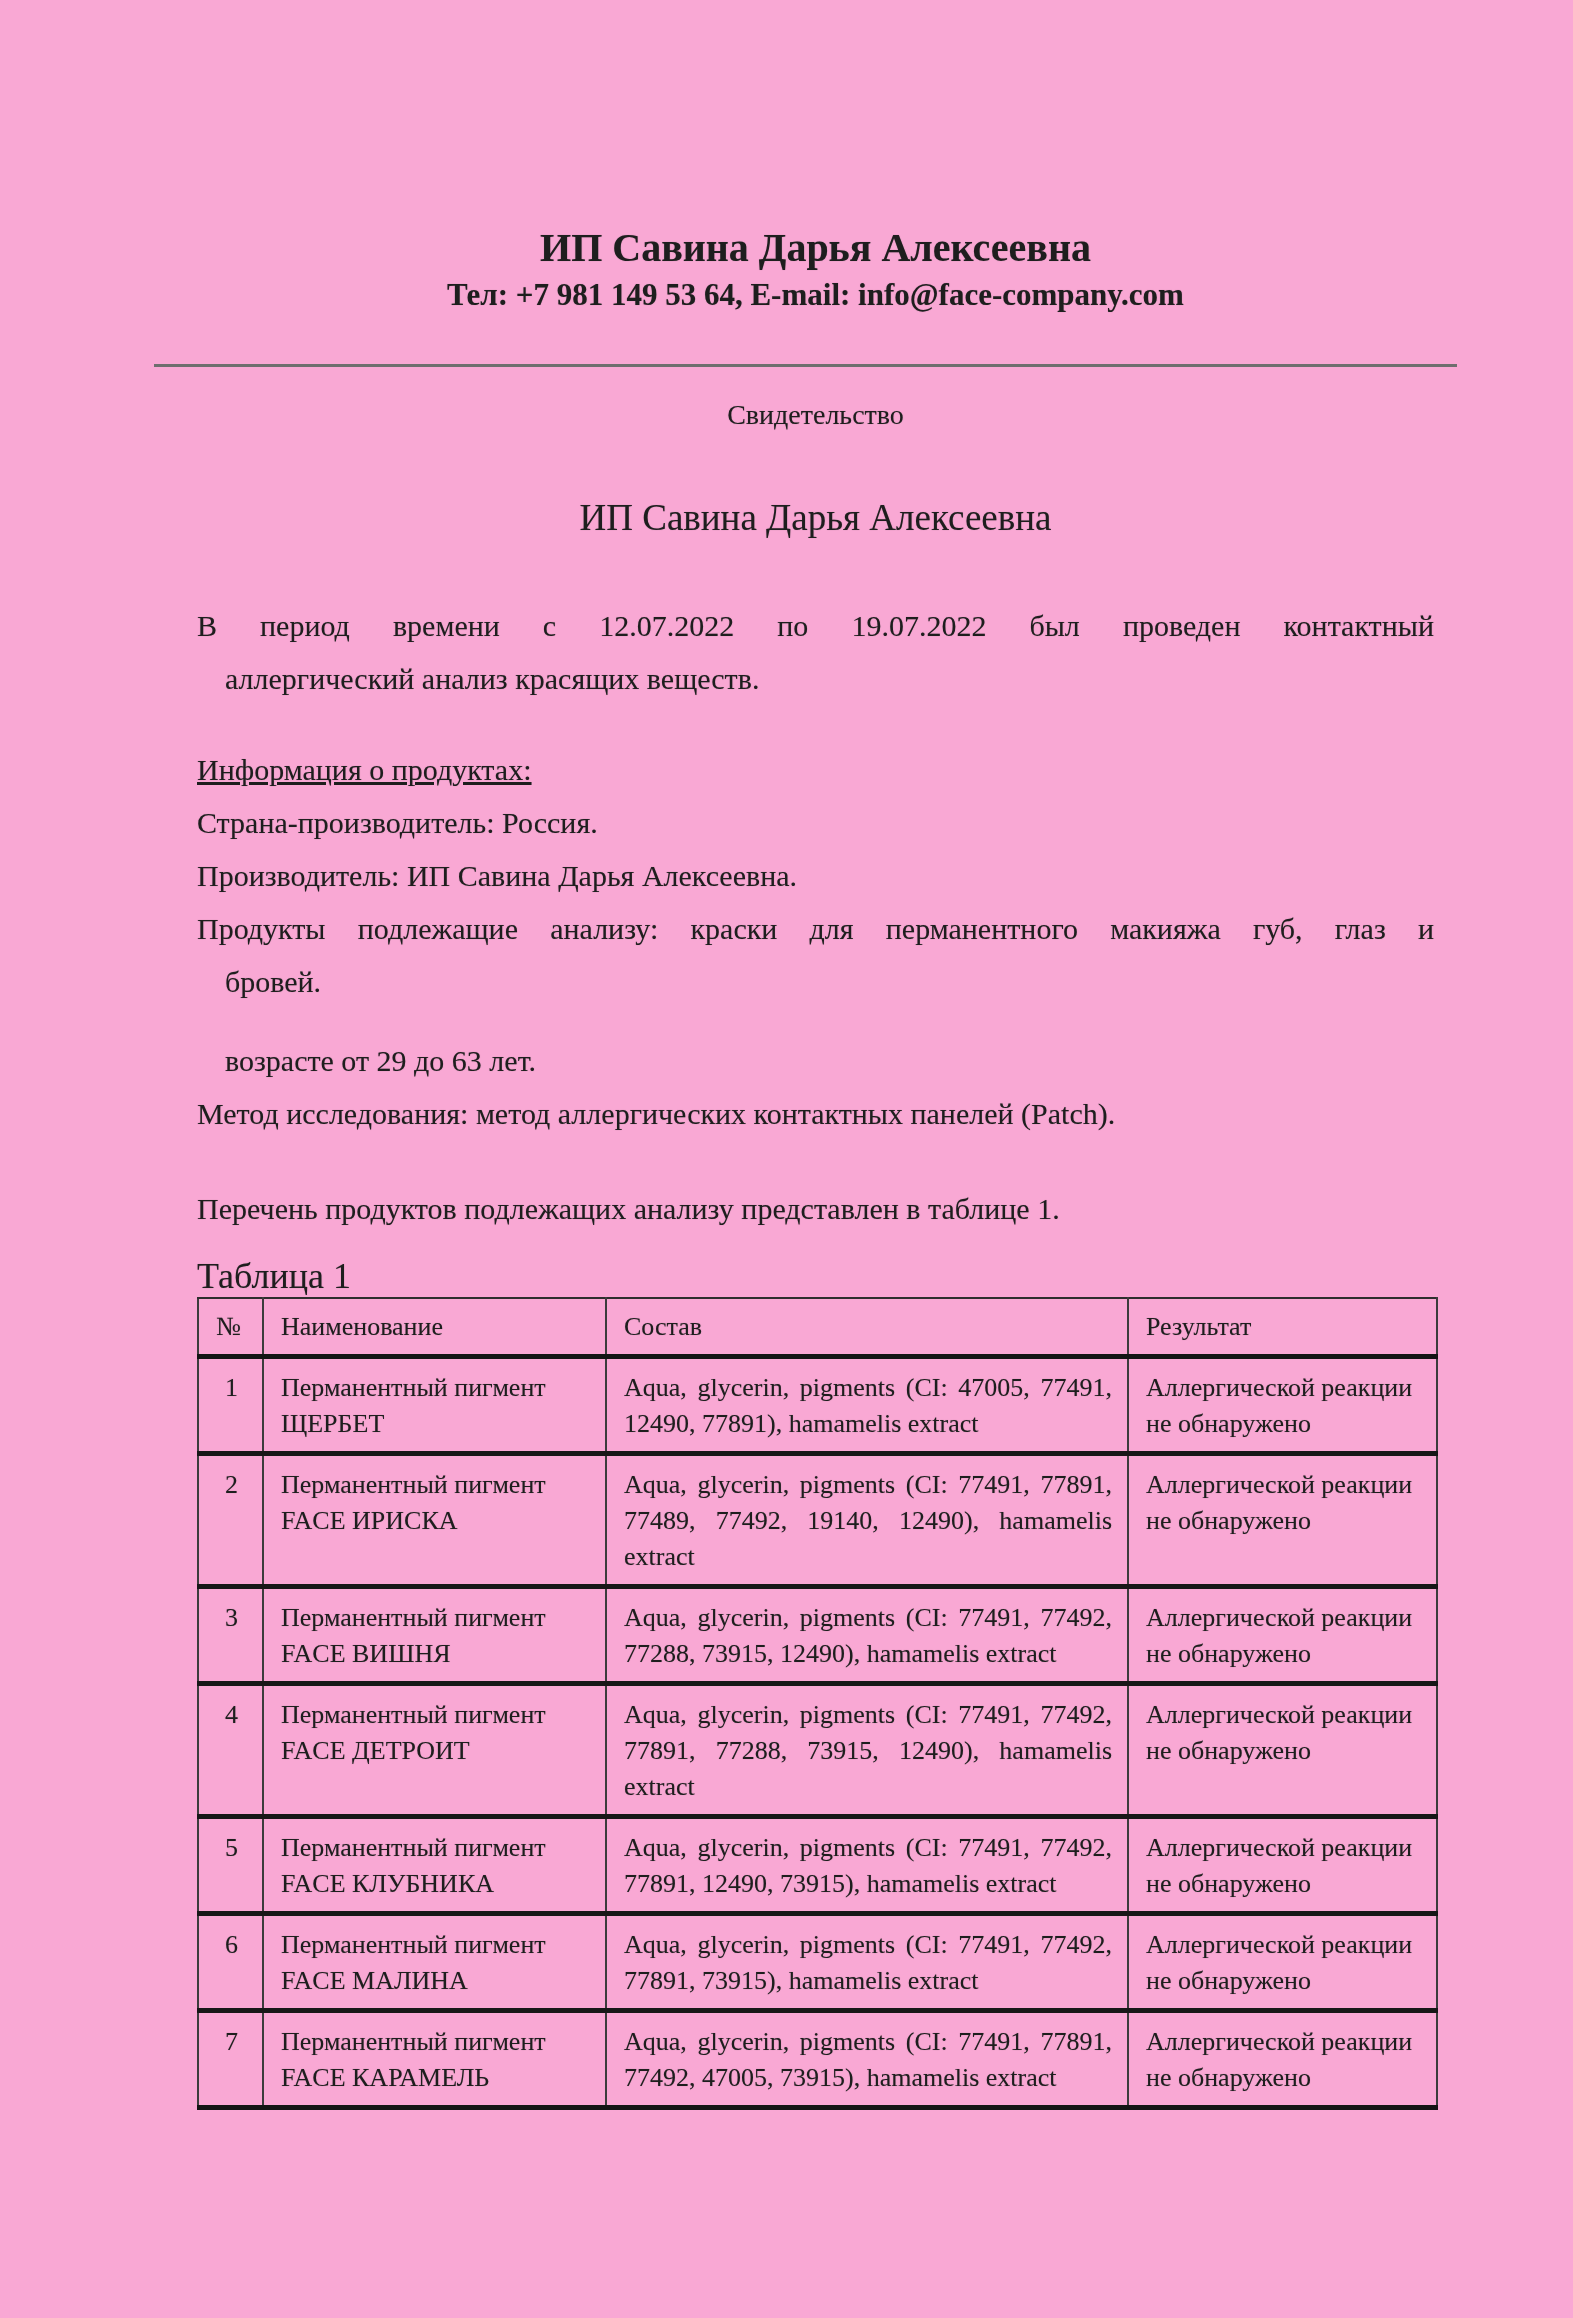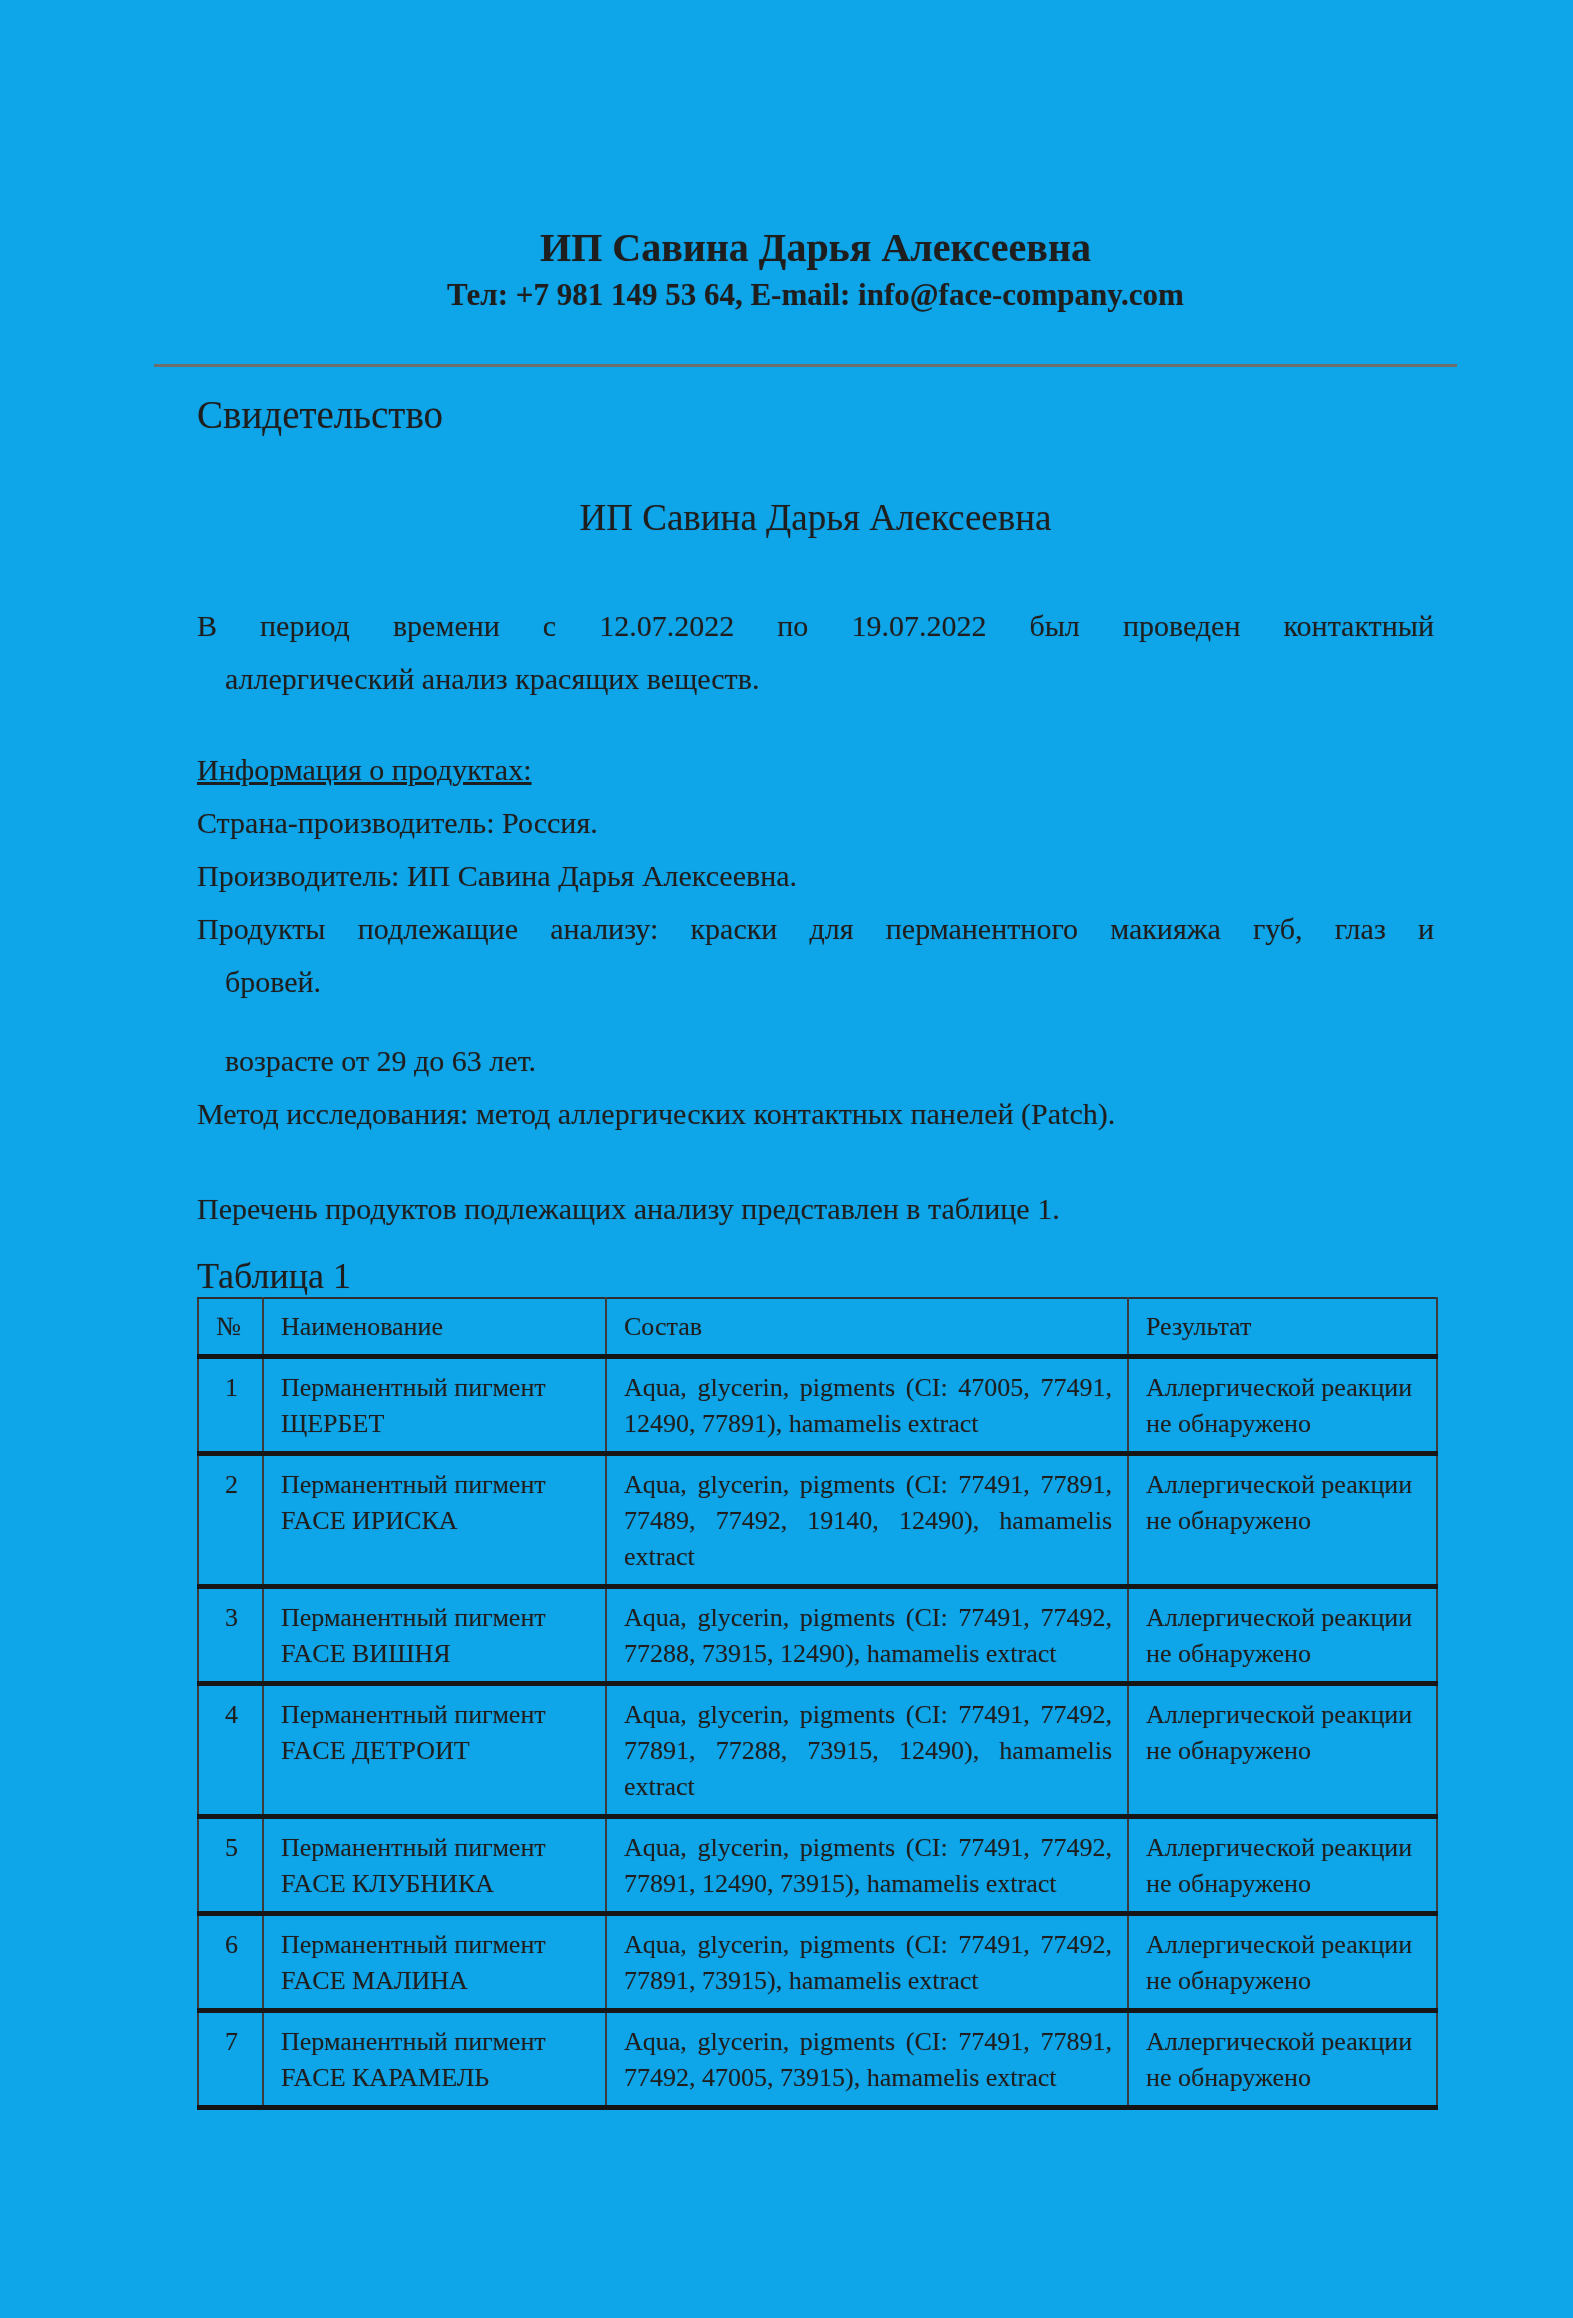--- a/index.html
+++ b/index.html
@@ -5,21 +5,21 @@
   html, body {
     margin: 0;
     padding: 0;
     background: #e8e8e8;
   }
   .page {
     position: relative;
     width: 1573px;
     height: 2319px;
     margin: 0 auto;
-    background: #0ea5e9;
+    background: #f9a8d4;
     overflow: hidden;
     font-family: "Liberation Serif", "DejaVu Serif", serif;
     color: #1e1e1e;
     text-shadow: 0 0 1px rgba(50,50,50,0.35);
     box-sizing: border-box;
     padding: 225px 139px 0 197px;
   }
   .content { width: 1237px; }
 
   
@@ -40,23 +40,23 @@
   .header-rule {
     border: none;
     height: 2.5px;
     background: #6e6e6e;
     width: 1303px;
     margin: 45px 0 0 -43px;
   }
 
   
   .doc-type {
-    font-size: 39px;
+    font-size: 28px;
     line-height: 29px;
-    text-align: left;
+    text-align: center;
     margin: 33px 0 0 0;
     font-weight: normal;
   }
   .doc-title {
     font-size: 37px;
     line-height: 37px;
     text-align: center;
     margin: 70px 0 0 0;
     font-weight: normal;
   }

